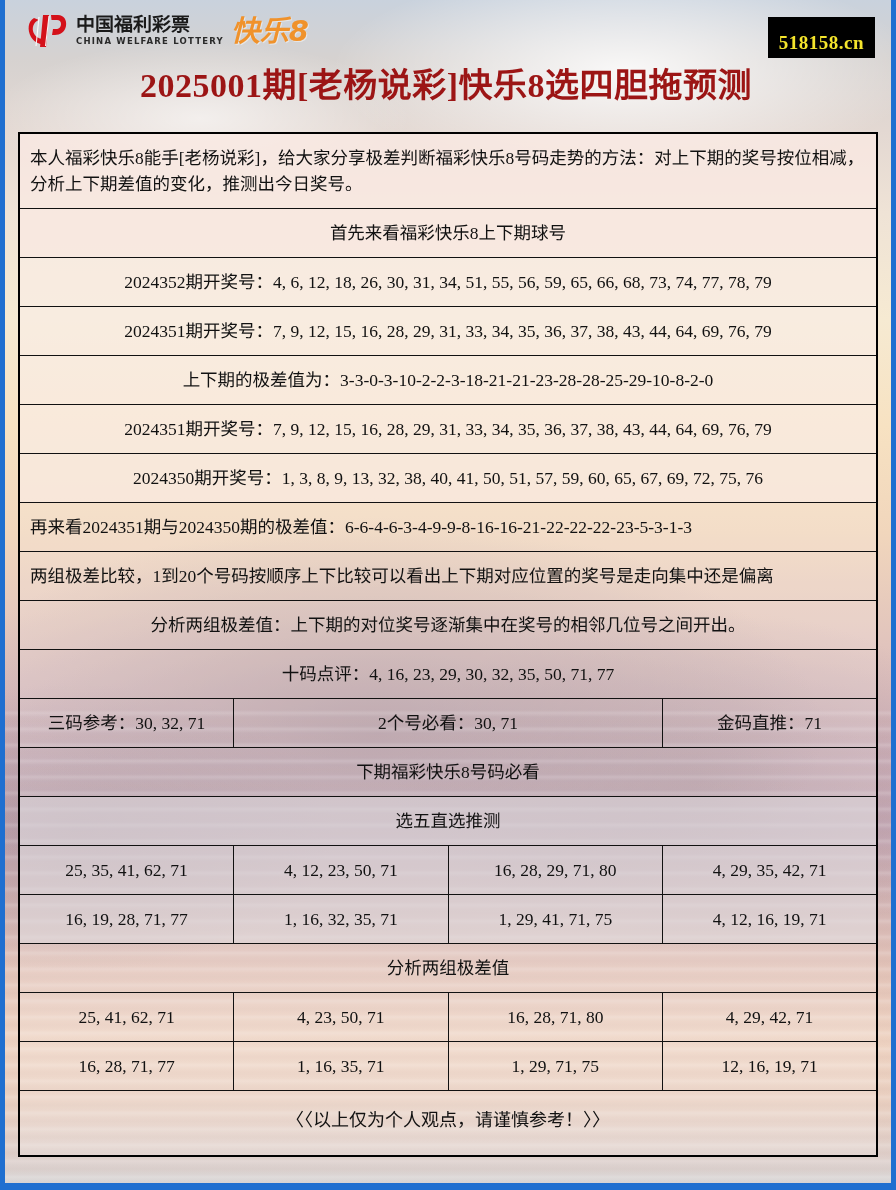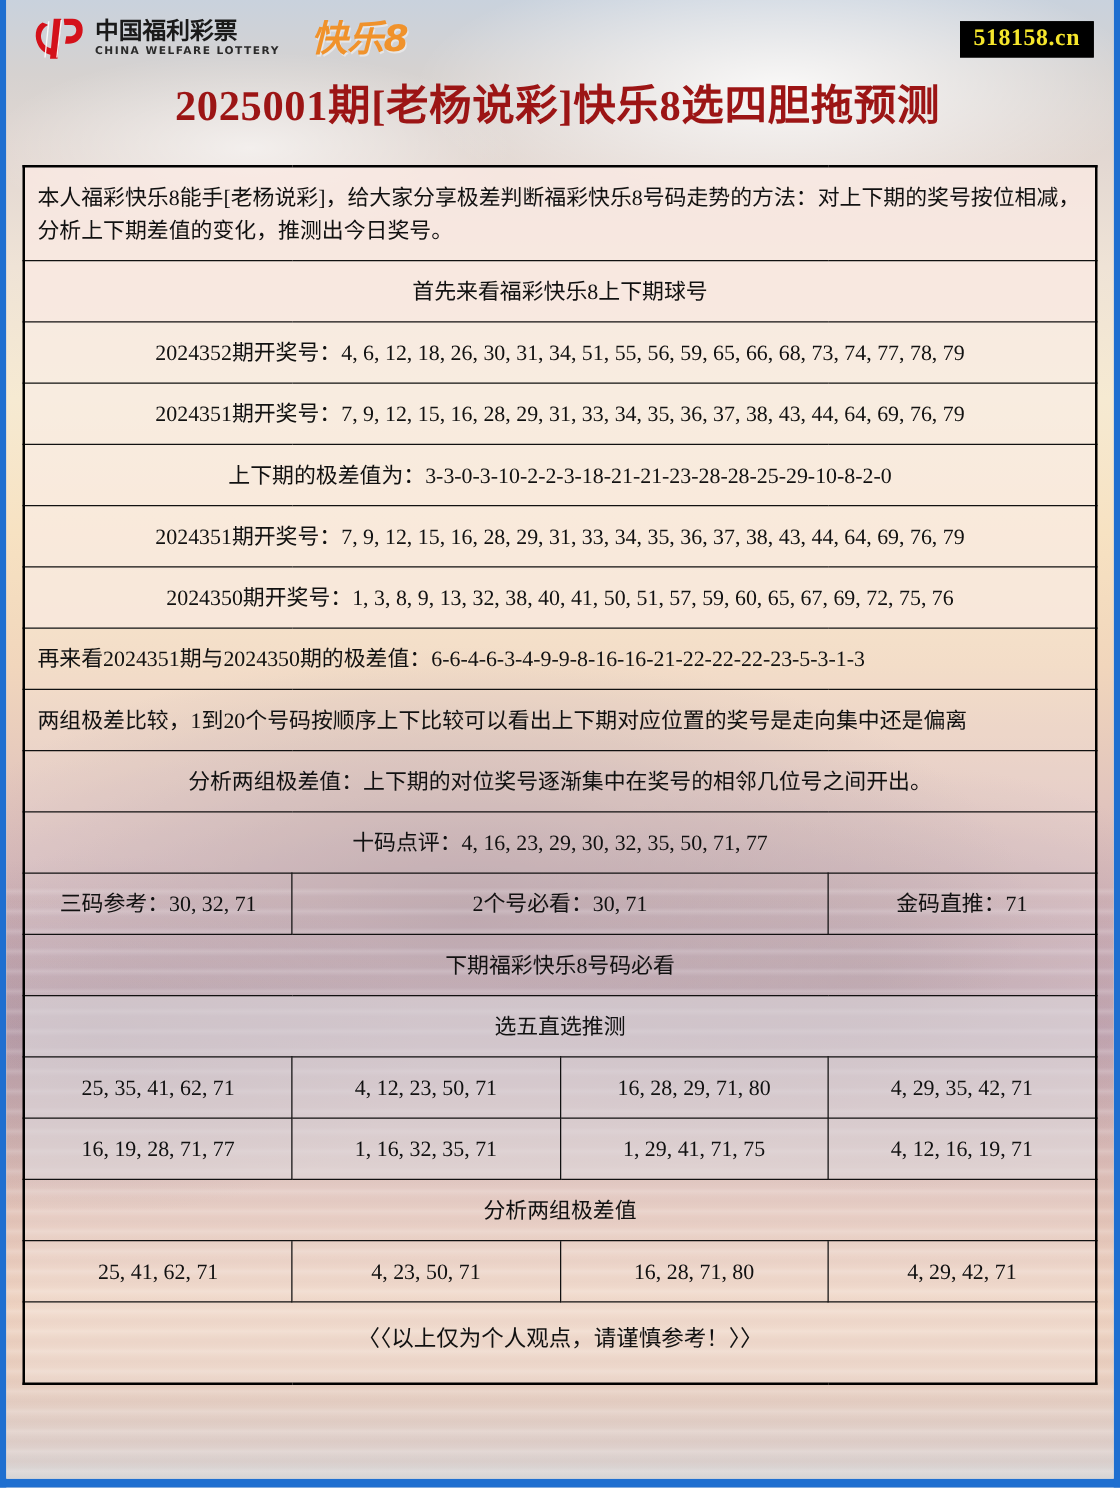--- a/index.html
+++ b/index.html
@@ -114,40 +114,40 @@
   .logo-en {
     display: block;
     font-family: "DejaVu Sans", sans-serif;
     font-size: 8.5px;
     font-weight: bold;
     color: #2a2a2a;
     letter-spacing: 1.2px;
     line-height: 11px;
   }
   .logo-kl8 {
-    margin-left: 25px;
+    margin-left: 7px;
     font-family: "DejaVu Sans", sans-serif;
     font-size: 29px;
     font-weight: bold;
     font-style: italic;
     color: #f0922b;
     line-height: 34px;
     text-shadow: 1px 1px 0 rgba(255,255,255,0.45);
   }
   .site-badge {
     position: absolute;
     right: 16px;
     top: 17px;
     background: #000000;
     color: #f5e52c;
     font-family: "Liberation Serif", serif;
     font-size: 19px;
     font-weight: bold;
     letter-spacing: 0.5px;
-    padding: 2px 10px 3px 10px;
+    padding: 14px 10px 3px 10px;
     line-height: 22px;
     border: 1px solid #000;
   }
 
   
   .page-title {
     text-align: center;
     color: #9c1515;
     font-family: "Liberation Serif", "DejaVu Serif", serif;
     font-size: 34px;
@@ -285,20 +285,26 @@
 
         <tr class="tint-clear">
           <td class="c big" colspan="4">分析两组极差值</td>
         </tr>
         <tr class="tint-clear">
           <td class="c">25, 41, 62, 71</td>
           <td class="c">4, 23, 50, 71</td>
           <td class="c">16, 28, 71, 80</td>
           <td class="c">4, 29, 42, 71</td>
         </tr>
+        <tr class="tint-clear">
+          <td class="c">16, 28, 71, 77</td>
+          <td class="c">1, 16, 35, 71</td>
+          <td class="c">1, 29, 71, 75</td>
+          <td class="c">12, 16, 19, 71</td>
+        </tr>
 
         <tr class="tint-clear footnote">
           <td class="c" colspan="4">〈〈以上仅为个人观点，请谨慎参考！〉〉</td>
         </tr>
       </tbody>
     </table>
 
   </div>
 </div>
 

